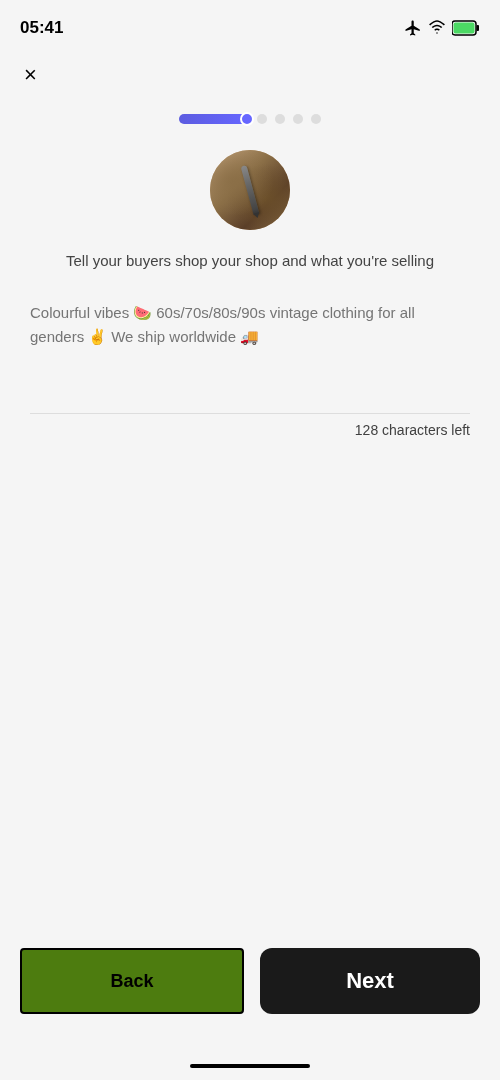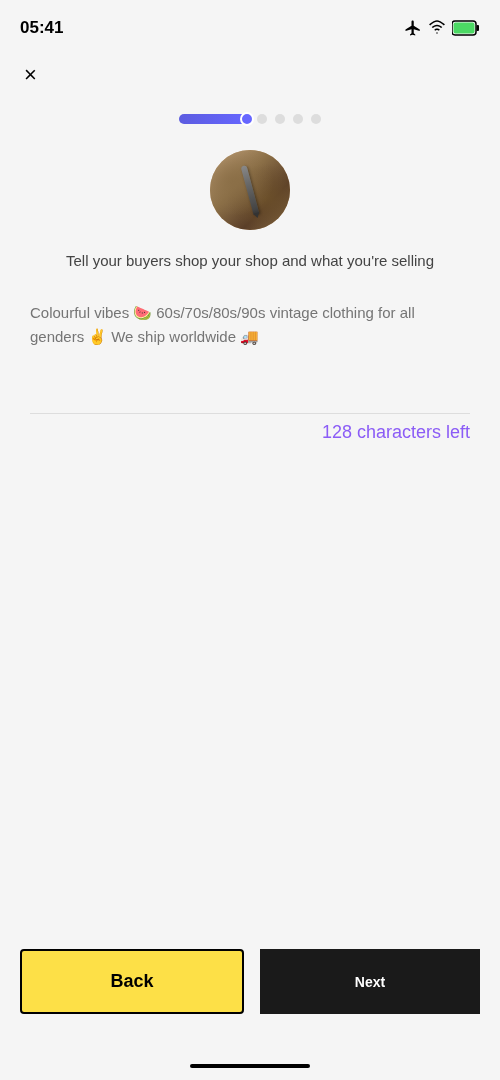--- a/index.html
+++ b/index.html
@@ -191,58 +191,58 @@
     }
 
     .divider {
       height: 1px;
       background: #ddd;
       margin-top: 8px;
     }
 
     .char-count {
       text-align: right;
-      font-size: 18px;
-      color: #8b5cf6;
+      font-size: 14px;
+      color: #404040;
       margin-top: 8px;
     }
 
     
     .bottom-buttons {
       position: absolute;
       bottom: 50px;
       left: 0;
       right: 0;
       display: flex;
       justify-content: space-between;
       padding: 16px 20px;
       gap: 16px;
     }
 
     .back-btn {
       flex: 1;
       padding: 20px;
       border: 2px solid #000;
-      background: #fde047;
+      background: #4d7c0f;
       font-size: 18px;
       font-weight: 700;
       cursor: pointer;
       border-radius: 4px;
     }
 
     .next-btn {
       flex: 1;
       padding: 20px;
       border: none;
       background: #1a1a1a;
       color: #fff;
-      font-size: 14px;
+      font-size: 22px;
       font-weight: 700;
       cursor: pointer;
-      border-radius: 0;
+      border-radius: 12px;
     }
 
     
     .home-indicator {
       position: absolute;
       bottom: 12px;
       left: 50%;
       transform: translateX(-50%);
       width: 120px;
       height: 4px;

